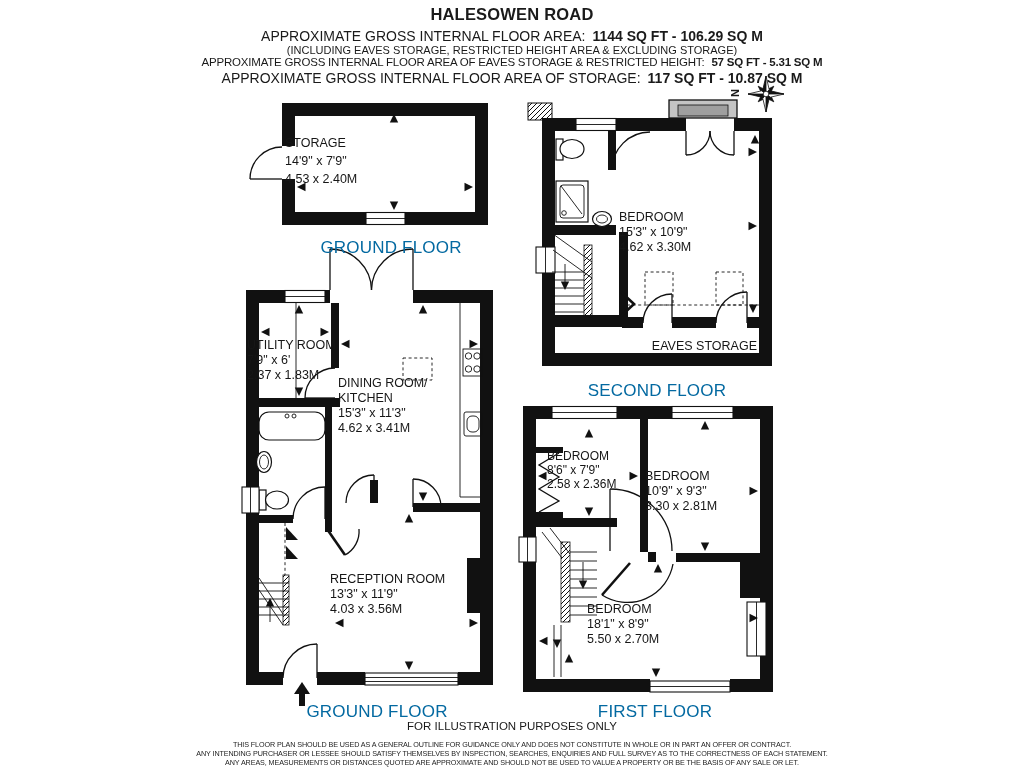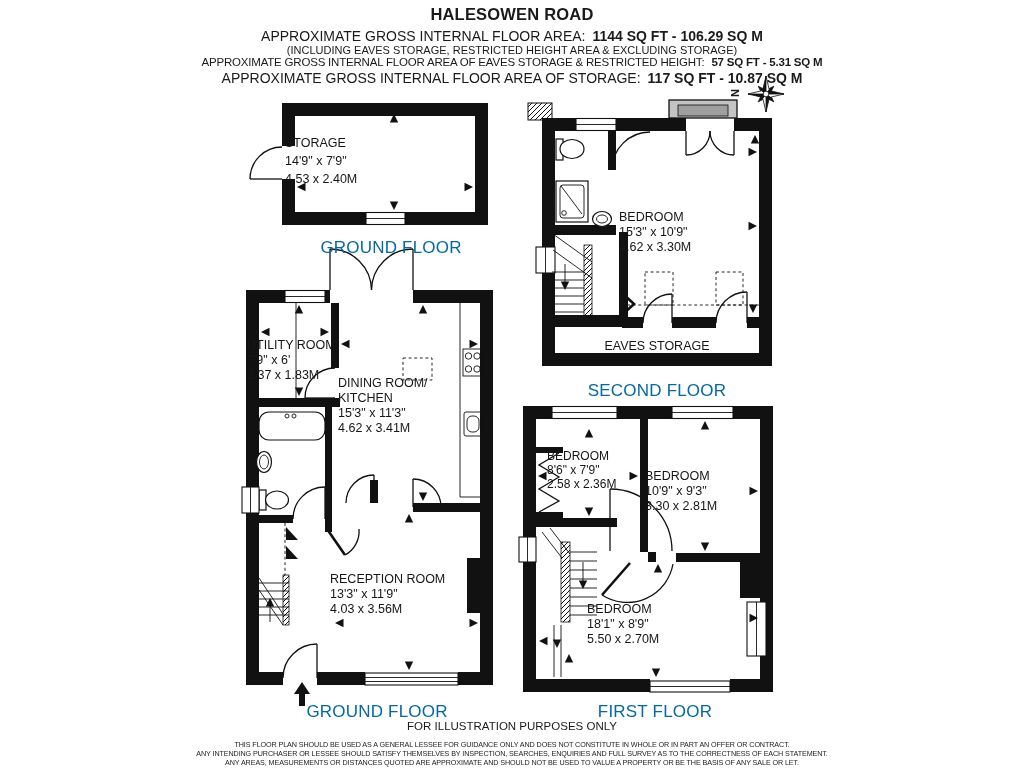--- a/index.html
+++ b/index.html
@@ -9,21 +9,21 @@
   .ctr{left:0;right:0;text-align:center;}
   .hdr-title{top:5px;font-size:16.5px;font-weight:bold;letter-spacing:.2px;}
   .hdr-line{font-size:14px;}
   .hdr-line b{margin-left:7px;}
   .l1{top:28px;}
   .hdr-note{top:44px;font-size:11px;}
   .l3{top:56px;font-size:11.5px;letter-spacing:-.2px;}
   .l4{top:70px;text-align:center;}
   .rtxt{position:absolute;font-size:12.5px;line-height:15px;color:#161616;}
   .flabel{position:absolute;font-size:17px;text-align:center;color:#0369a1;letter-spacing:.2px;}
-  .elabel{position:absolute;font-size:12.5px;text-align:center;color:#161616;}
+  .elabel{position:absolute;font-size:12.5px;text-align:right;color:#161616;}
   .north{position:absolute;left:727px;top:87px;width:16px;text-align:center;
          font-size:11px;font-weight:bold;transform:rotate(-90deg);}
   .purpose{top:720px;font-size:11.5px;}
   .disc{top:741px;font-size:7.2px;line-height:8.8px;letter-spacing:-.1px;color:#222;}
   svg{position:absolute;left:0;top:0;}
   .w{fill:#111;}
   .ln{stroke:#111;stroke-width:1.3;fill:none;}
   .lt{stroke:#111;stroke-width:0.9;fill:none;}
   .dsh{stroke:#111;stroke-width:0.9;fill:none;stroke-dasharray:3 2.6;}
   .win{fill:#fff;stroke:#111;stroke-width:1.1;}
@@ -438,18 +438,18 @@
   </div>
 
   <div class="elabel" style="left:557px;top:339px;width:200px">EAVES STORAGE</div>
   <div class="flabel" style="left:291px;top:238px;width:200px">GROUND FLOOR</div>
   <div class="flabel" style="left:557px;top:381px;width:200px">SECOND FLOOR</div>
   <div class="flabel" style="left:277px;top:702px;width:200px">GROUND FLOOR</div>
   <div class="flabel" style="left:555px;top:702px;width:200px">FIRST FLOOR</div>
 
   <div class="abs ctr purpose">FOR ILLUSTRATION PURPOSES ONLY</div>
   <div class="abs ctr disc">
-    <div>THIS FLOOR PLAN SHOULD BE USED AS A GENERAL LESSEE FOR GUIDANCE ONLY AND DOES NOT CONSTITUTE IN WHOLE OR IN PART AN OFFER OR CONTRACT.</div>
+    <div>THIS FLOOR PLAN SHOULD BE USED AS A GENERAL OUTLINE FOR GUIDANCE ONLY AND DOES NOT CONSTITUTE IN WHOLE OR IN PART AN OFFER OR CONTRACT.</div>
     <div>ANY INTENDING PURCHASER OR LESSEE SHOULD SATISFY THEMSELVES BY INSPECTION, SEARCHES, ENQUIRIES AND FULL SURVEY AS TO THE CORRECTNESS OF EACH STATEMENT.</div>
     <div>ANY AREAS, MEASUREMENTS OR DISTANCES QUOTED ARE APPROXIMATE AND SHOULD NOT BE USED TO VALUE A PROPERTY OR BE THE BASIS OF ANY SALE OR LET.</div>
   </div>
 
 </div>
 
 </body></html>

